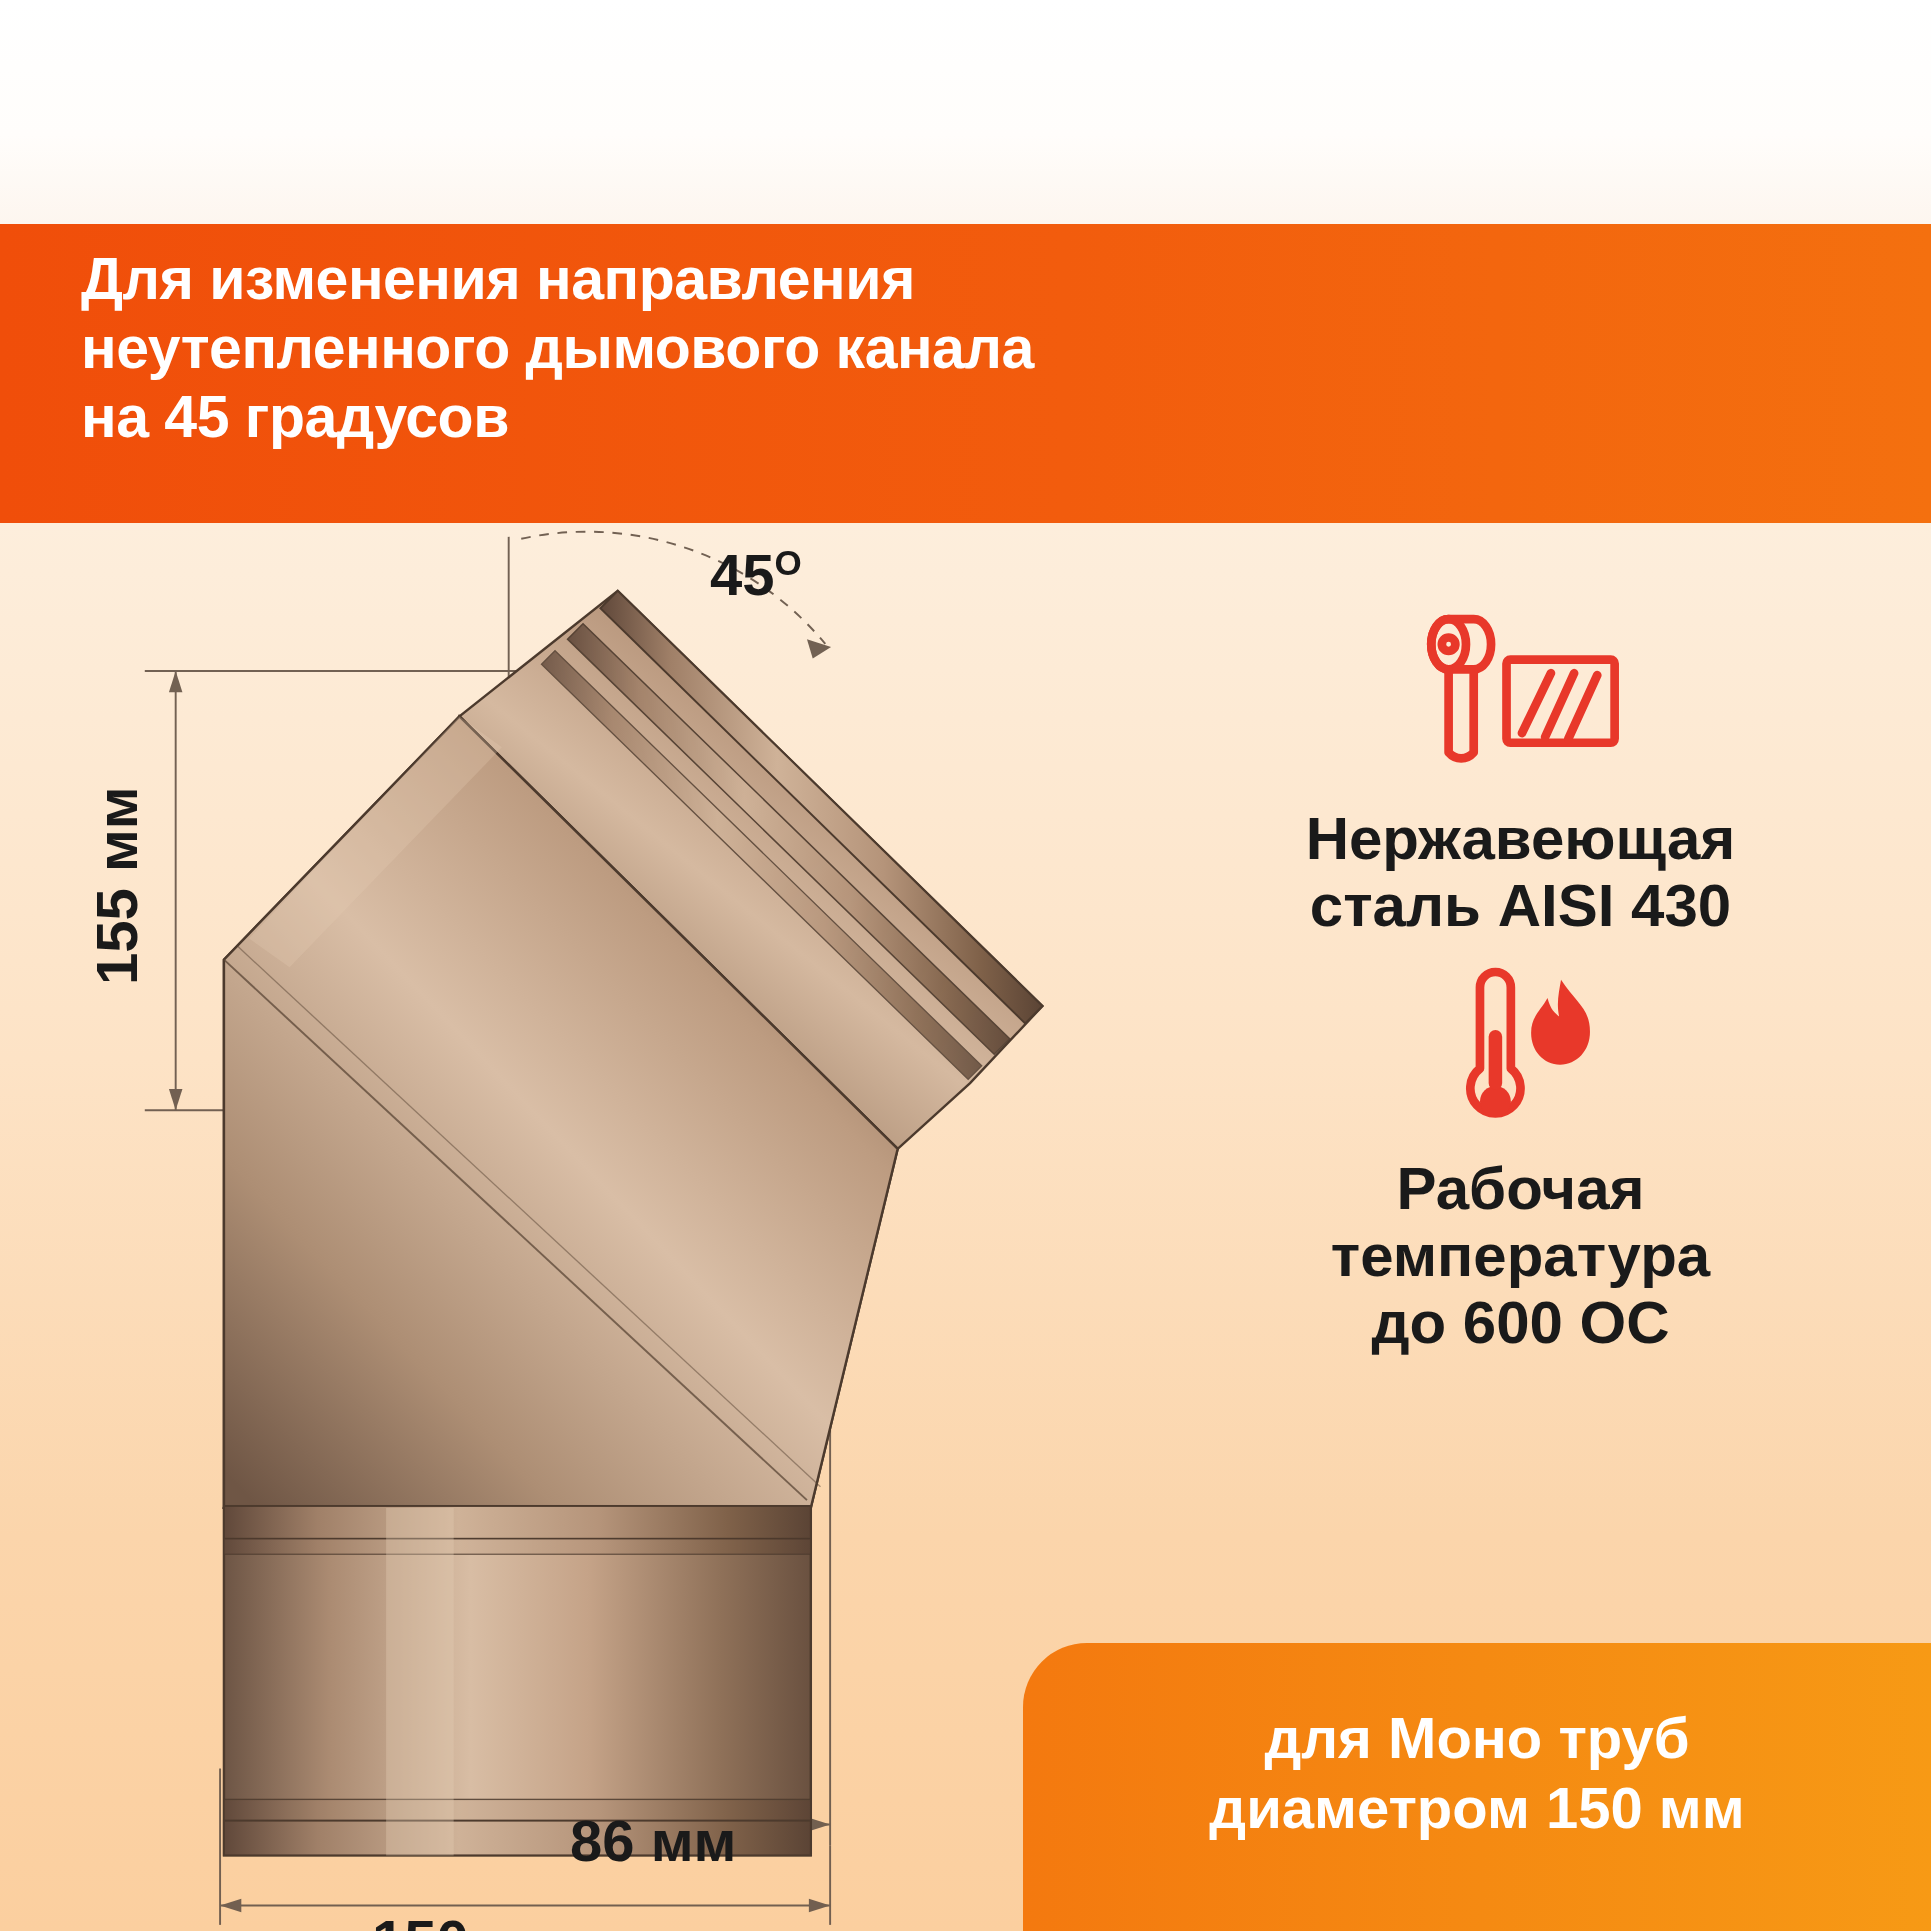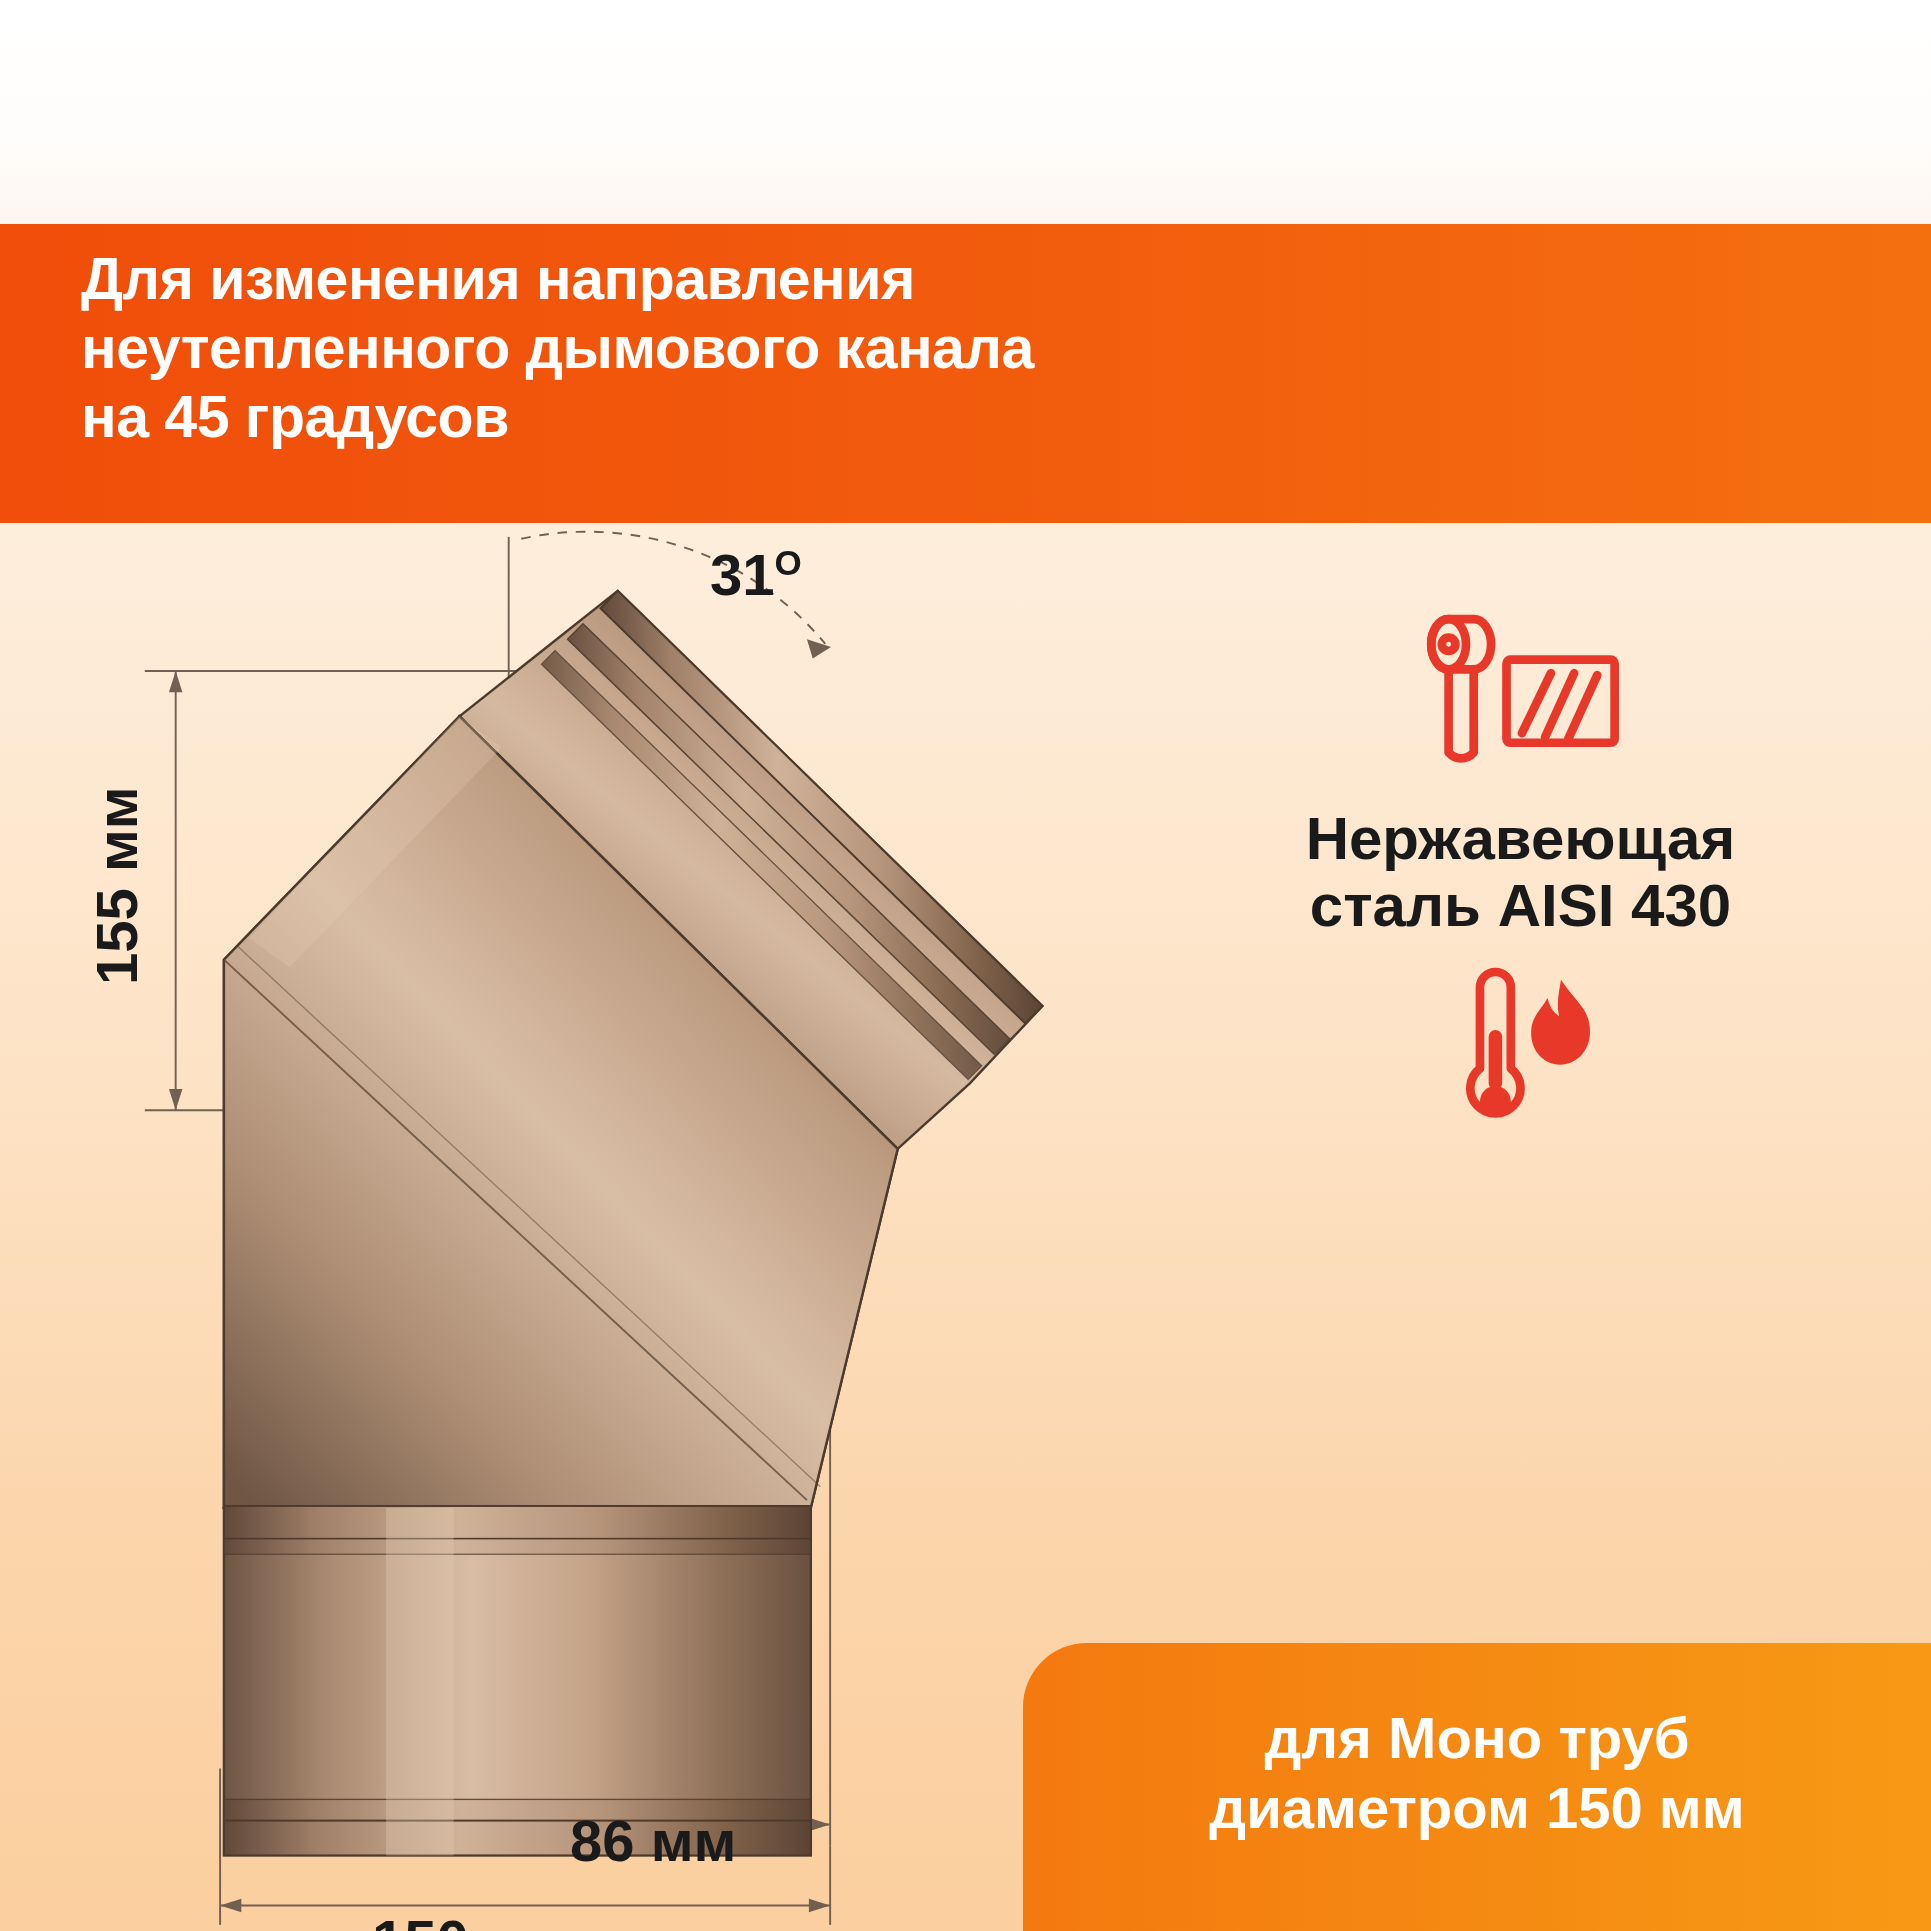--- a/index.html
+++ b/index.html
@@ -247,21 +247,21 @@
         <path d="M 400 1020 L 470 1020 L 470 1380 L 400 1380 Z" fill="#e6cdb4" opacity="0.35"></path>
         <path d="M 476 200 L 520 232 L 300 460 L 258 430 Z" fill="#e6cdb4" opacity="0.28"></path>
       </g>
     </svg>
   </div>
 
   <div class="dim-label dim-155">155 мм</div>
   <div class="dim-label dim-86">86 мм</div>
   <div class="dim-label dim-150">150 мм</div>
   <div class="dim-label dim-45">
-    <span>31</span><sup>O</sup>
+    <span>45</span><sup>O</sup>
   </div>
 
   <div class="features">
 
     <span class="feature-icon">
       <svg width="222" height="203" viewBox="0 0 230 210" xmlns="http://www.w3.org/2000/svg">
         <g fill="none" stroke="#e8382a" stroke-width="9" stroke-linejoin="round" stroke-linecap="round">
 
           <path d="M40 28 h26 a18 26 0 0 1 0 52 h-26 a18 26 0 0 1 0 -52 z"></path>
           <ellipse cx="40" cy="54" rx="18" ry="26"></ellipse>
@@ -280,20 +280,23 @@
       <span class="feature-icon">
         <svg width="193" height="179" viewBox="0 0 200 185" xmlns="http://www.w3.org/2000/svg">
           <g fill="none" stroke="#e8382a" stroke-width="9" stroke-linejoin="round" stroke-linecap="round">
             <path d="M58 22 a16 16 0 0 1 32 0 v84 a26 26 0 1 1 -32 0 z"></path>
           </g>
           <circle cx="74" cy="140" r="16" fill="#e8382a"></circle>
           <rect x="67" y="66" width="14" height="62" rx="7" fill="#e8382a"></rect>
           <path d="M142 14 c16 24 30 30 30 54 c0 20 -14 34 -31 34 c-17 0 -30 -14 -30 -33 c0 -17 10 -23 17 -36 c3 12 8 16 12 19 c-3 -14 0 -26 2 -38 z" fill="#e8382a"></path>
         </svg>
       </span>
+      <div class="feature-text">Рабочая
+температура
+до 600 ОС</div>
     </div>
 
   </div>
 
   <div class="bottom-card">
     <div class="bottom-card-text">для Моно труб
 диаметром 150 мм</div>
   </div>
 
 </div>

